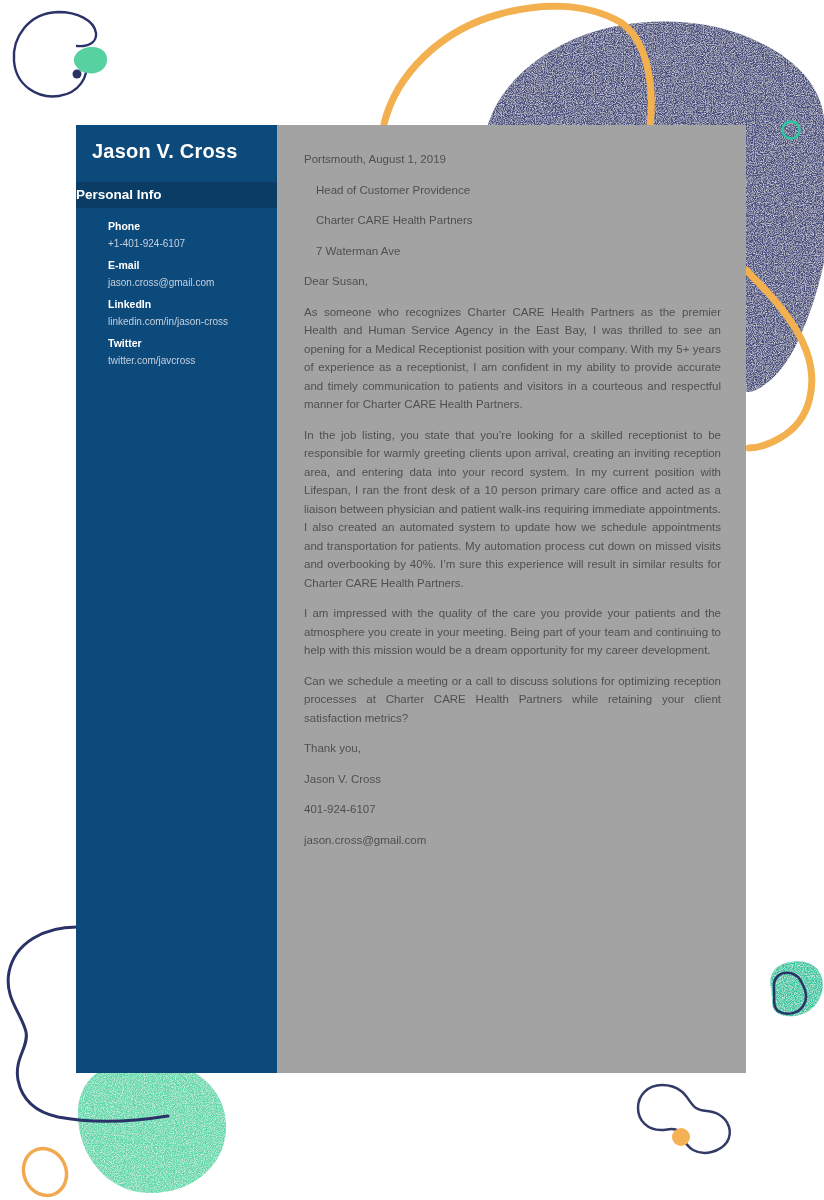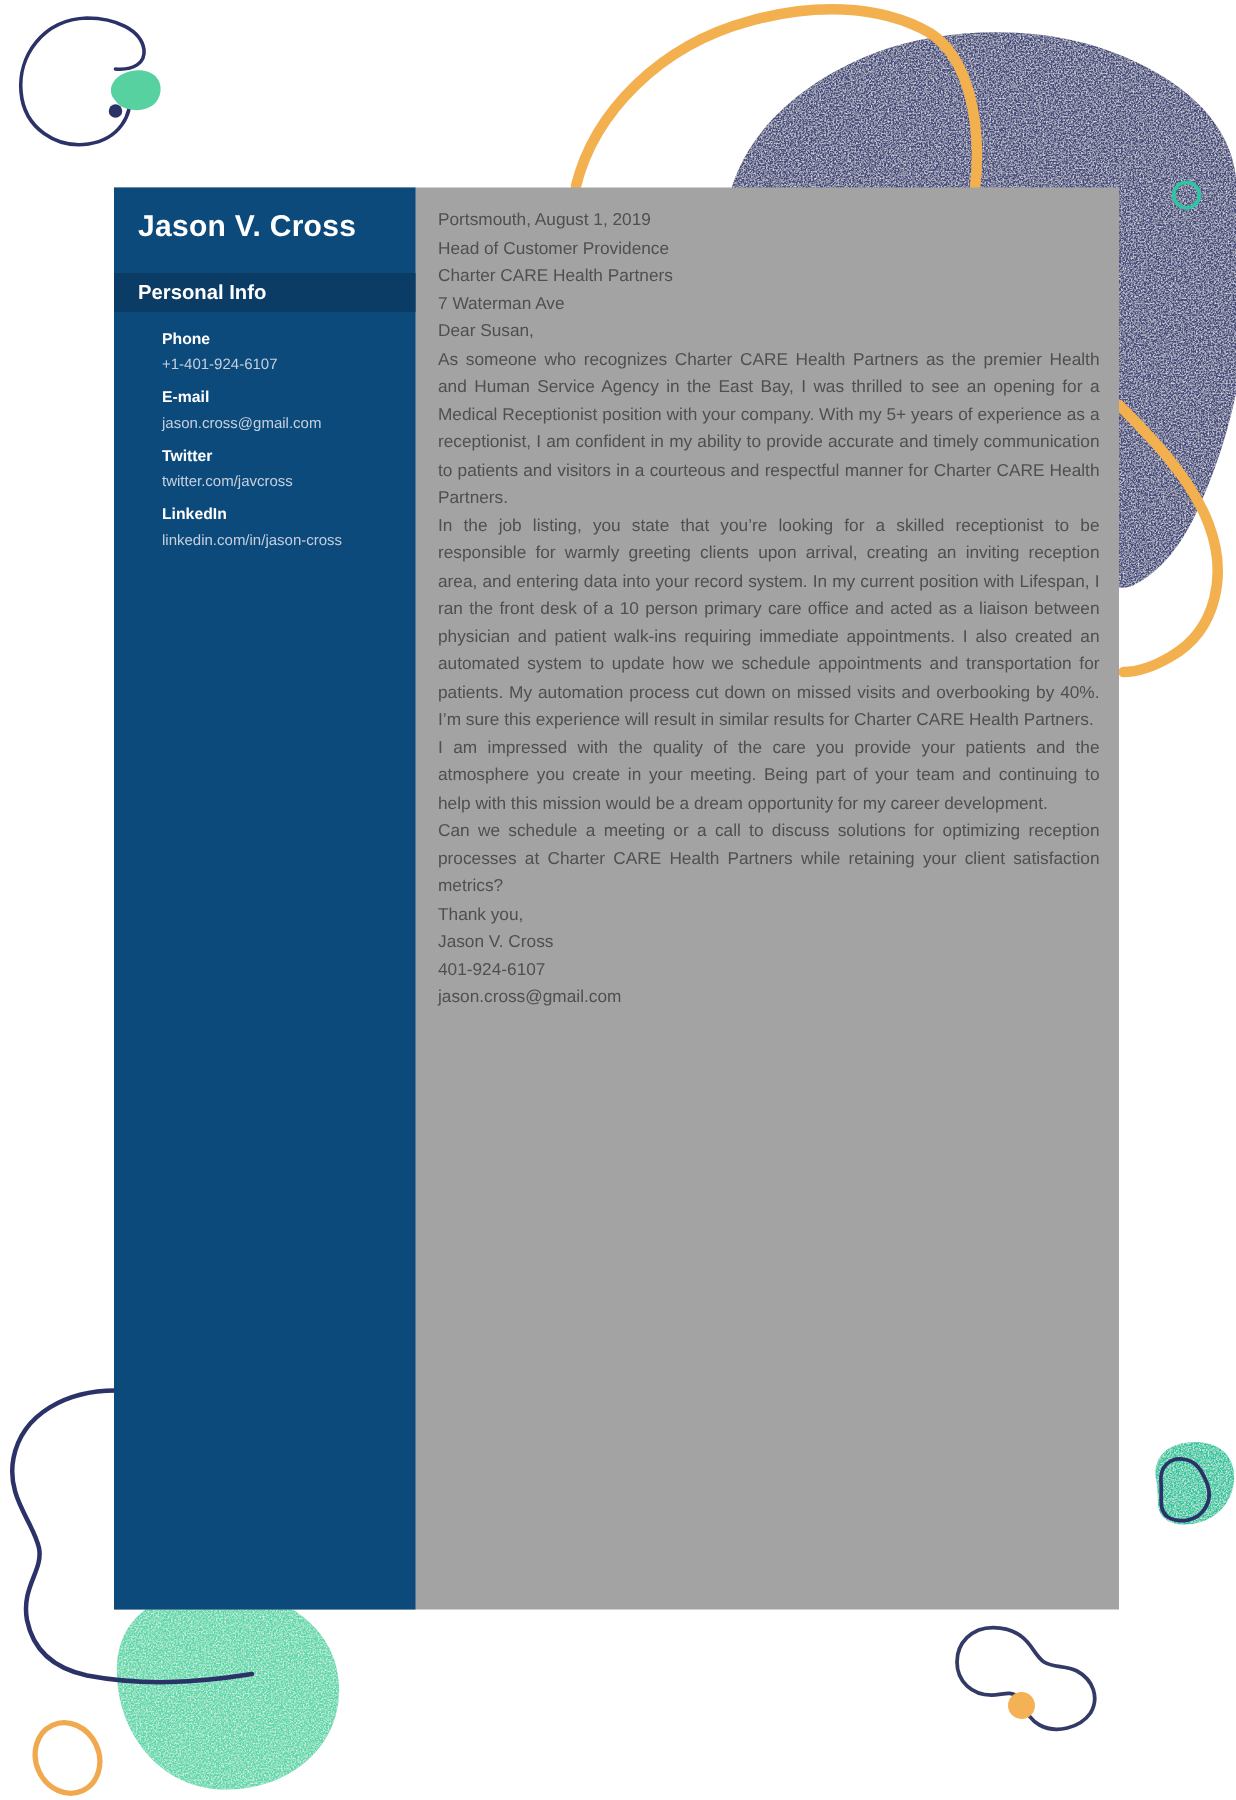--- a/index.html
+++ b/index.html
@@ -20,33 +20,33 @@
     position:absolute;left:0;top:0;width:201px;height:948px;
     background:#0d4a7c;color:#ffffff;z-index:2;
   }
   .sidebar .name{
     margin:0;padding:14px 10px 0 16px;
     font-size:20px;line-height:25px;font-weight:bold;color:#ffffff;
     letter-spacing:.2px;
   }
   .sidebar .band{
     margin-top:18px;height:26px;line-height:26px;
-    background:#0a3c66;padding-left:16px;
+    background:#0a3c66;
     font-size:13.5px;font-weight:bold;color:#ffffff;
   }
   .contacts{margin-top:12px;padding-left:32px;}
   .contact{margin-bottom:9px;}
   .contact .label{font-size:10.5px;line-height:13px;font-weight:bold;color:#ffffff;}
   .contact .value{font-size:10px;line-height:13px;margin-top:4px;color:#c4d0dd;}
   
   .letter{
     position:absolute;left:216px;top:13px;width:441px;
     font-size:11.5px;line-height:18.5px;color:#4f4f4f;
   }
-  .letter div{margin:0;}
+  .letter div{margin:12px;}
   .para{text-align:justify;text-align-last:left;}
   .mt-recip{margin-top:50px;}
   .mt-sal{margin-top:46px;}
   .mt-p{margin-top:18px;}
   .mt-p2{margin-top:17px;}
   .mt-sig{margin-top:37px;}
   .mt-ph{margin-top:18px;}
 </style>
 </head>
 <body>
@@ -104,26 +104,26 @@
     <div class="contacts">
       <div class="contact">
         <div class="label">Phone</div>
         <div class="value">+1-401-924-6107</div>
       </div>
       <div class="contact">
         <div class="label">E-mail</div>
         <div class="value">jason.cross@gmail.com</div>
       </div>
       <div class="contact">
+        <div class="label">LinkedIn</div>
+        <div class="value">linkedin.com/in/jason-cross</div>
+      </div>
+      <div class="contact">
         <div class="label">Twitter</div>
         <div class="value">twitter.com/javcross</div>
-      </div>
-      <div class="contact">
-        <div class="label">LinkedIn</div>
-        <div class="value">linkedin.com/in/jason-cross</div>
       </div>
     </div>
   </aside>
 
   <main class="letter">
     <div>Portsmouth, August 1, 2019</div>
 
     <div class="mt-recip">
       <div>Head of Customer Providence</div>
       <div>Charter CARE Health Partners</div>

